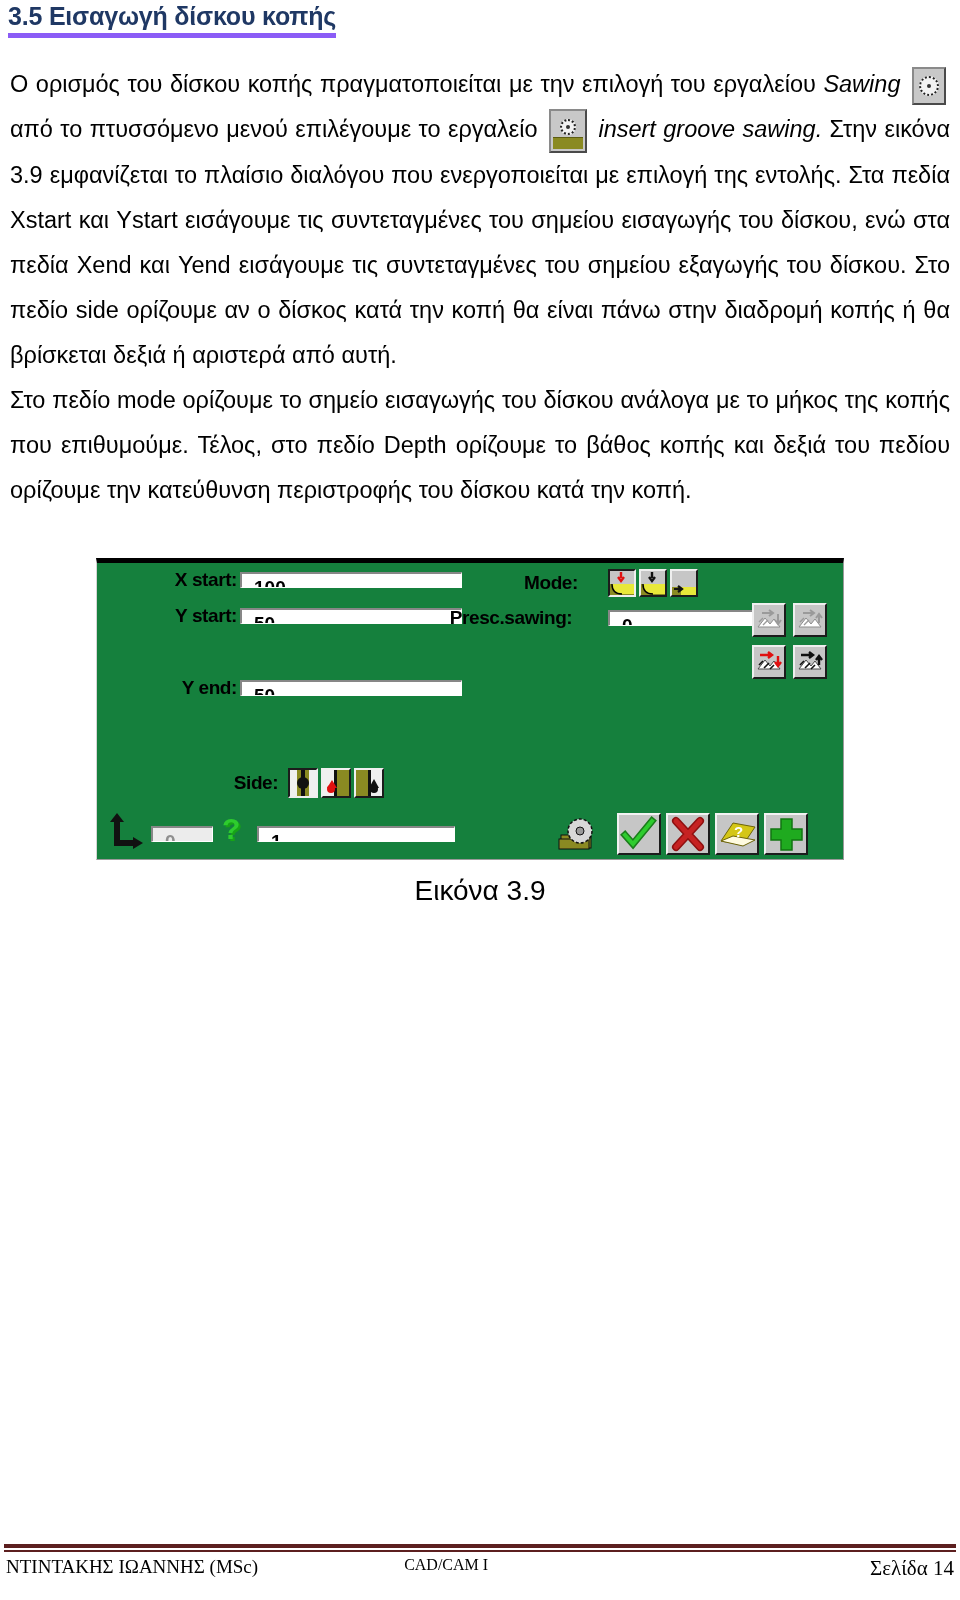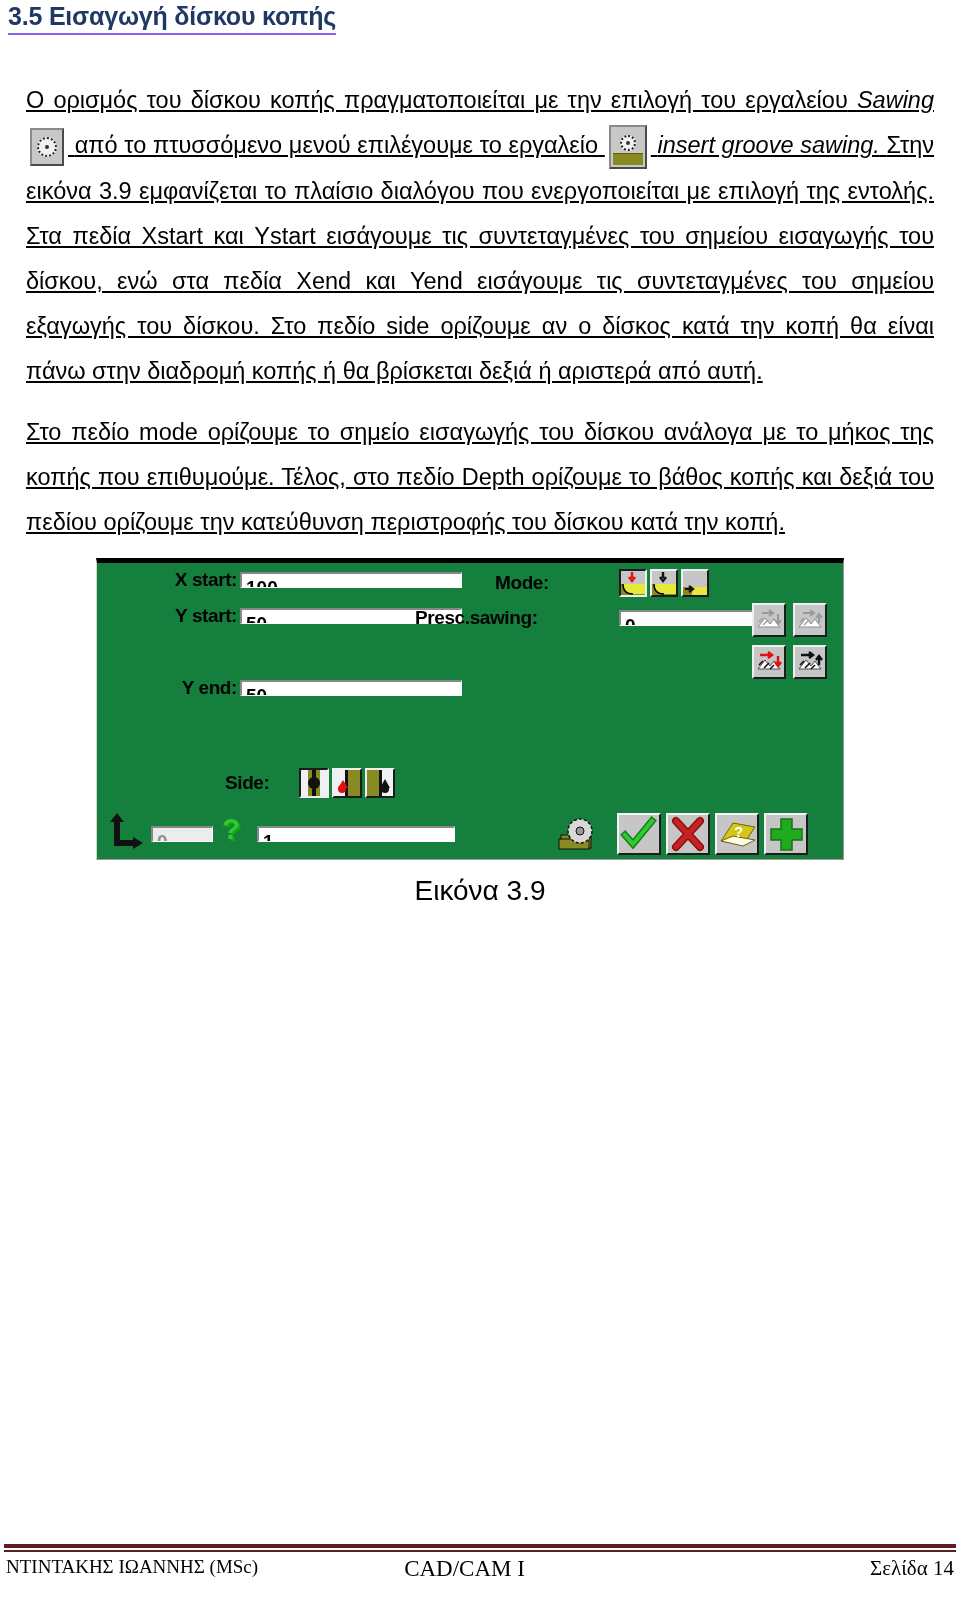--- a/index.html
+++ b/index.html
@@ -25,41 +25,40 @@
 
   
   .heading {
     position: absolute;
     left: 8px;
     top: 2px;
     font-size: 25px;
     font-weight: bold;
     color: #1F3864;
     letter-spacing: -0.2px;
-    border-bottom: 2px solid #8b5cf6;
+    border-bottom: 5px solid #8b5cf6;
     padding-bottom: 1px;
     display: inline-block;
     line-height: 1.18;
   }
 
   
   .body-text {
     position: absolute;
     left: 10px;
     top: 62px;
     width: 940px;
     font-size: 23.5px;
     line-height: 45px;
     text-align: justify;
     text-justify: inter-word;
   }
   .body-text p {
-    margin: 16px;
+    margin: 0;
     text-align: justify;
-    text-decoration: underline;
   }
   .body-text p:last-child { text-align: justify; }
   .lastline { text-align: justify; }
   .it { font-style: italic; }
 
   
   .inline-icon {
     display: inline-block;
     vertical-align: middle;
     width: 30px;
@@ -132,21 +131,21 @@
 
   .field {
     background: #ffffff;
     border-top: 2px solid #878787;
     border-left: 2px solid #878787;
     border-right: 1px solid #ffffff;
     border-bottom: 1px solid #ffffff;
     box-sizing: border-box;
     font-size: 19px;
     font-weight: bold;
-    padding: 1px 0 0 4px;
+    padding: 1px 0 0 12px;
     line-height: 26px;
     height: 16px;
     overflow: hidden;
     white-space: nowrap;
   }
   .field.disabled {
     background: #ececec;
     color: #8f8f8f;
   }
 
@@ -165,22 +164,22 @@
   }
   .row-left .field { width: 222px; }
 
   
   .row-right {
     position: absolute;
     display: flex;
     align-items: center;
   }
   .row-right .lbl {
-    text-align: left;
-    padding-right: 12px;
+    text-align: center;
+    padding-right: 1px;
   }
 
   
   .ibtn {
     width: 28px;
     height: 28px;
     box-sizing: border-box;
     background: #c6c6c6;
     border-top: 2px solid #efefef;
     border-left: 2px solid #efefef;
@@ -241,21 +240,21 @@
     position: absolute;
     left: 6px;
     top: 1556px;
     width: 948px;
     font-family: "Liberation Serif", serif;
     font-size: 19px;
     display: flex;
     align-items: flex-start;
   }
   .footer .f-left { flex: 0 0 auto; }
-  .footer .f-center { flex: 1 1 auto; text-align: left; padding-left: 146px; font-size: 23px; }
+  .footer .f-center { flex: 1 1 auto; text-align: left; padding-left: 146px; font-size: 16px; }
   .footer .f-right { flex: 0 0 auto; font-size: 21px; }
 </style>
 </head>
 <body>
 
 <div class="page">
 
   <div class="heading">3.5 Εισαγωγή δίσκου κοπής</div>
 
   <div class="body-text">

